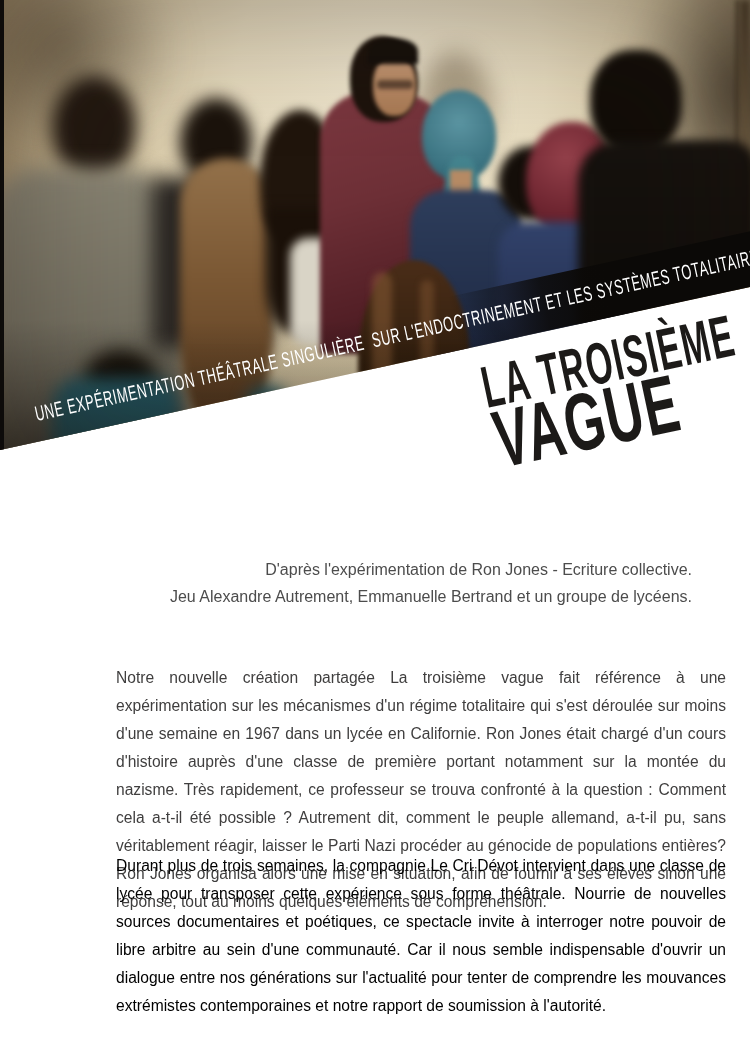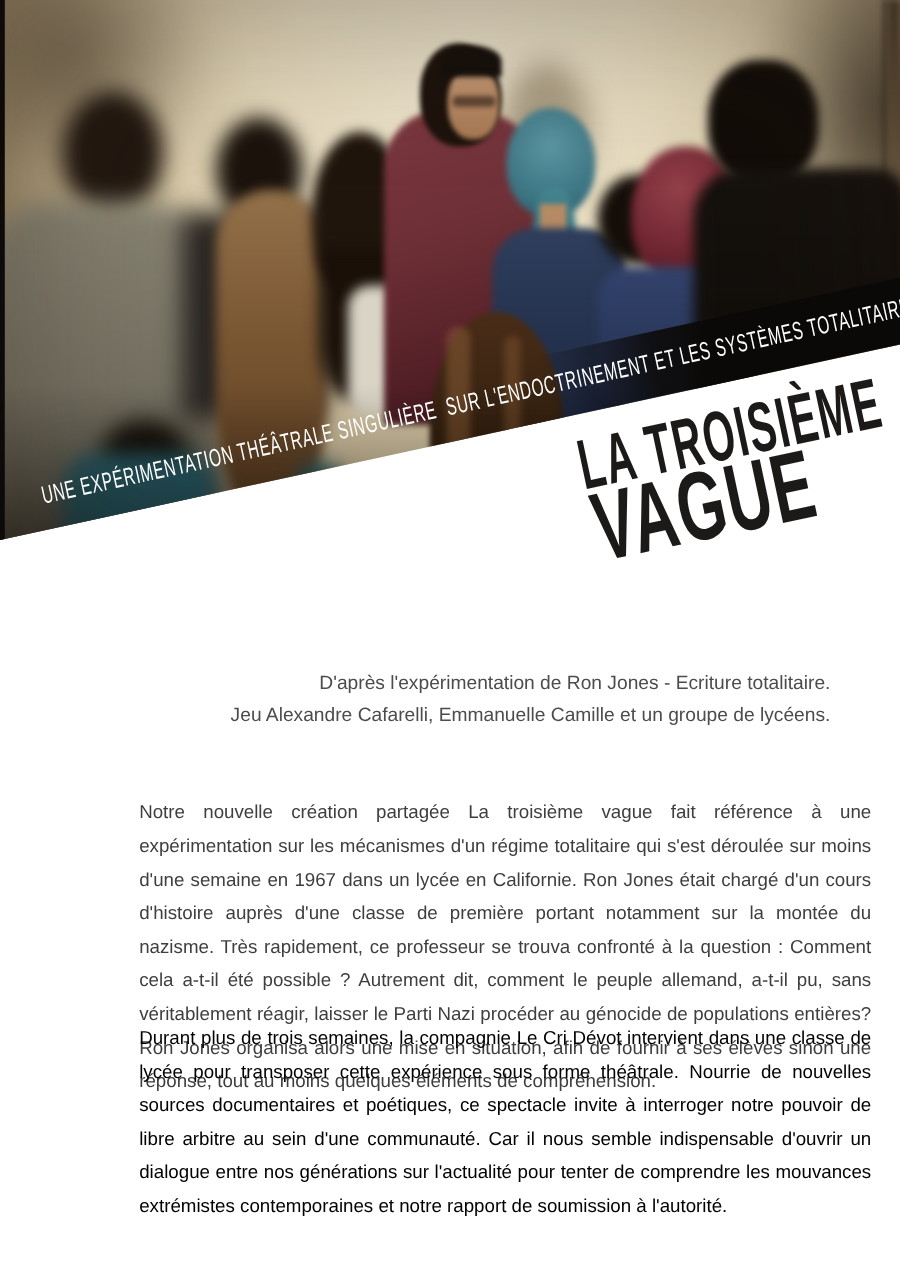--- a/index.html
+++ b/index.html
@@ -138,21 +138,21 @@
       <span class="banner-text">UNE EXPÉRIMENTATION THÉÂTRALE SINGULIÈRE  SUR L'ENDOCTRINEMENT ET LES SYSTÈMES TOTALITAIRES</span>
     </div>
 
     <div class="title">
       <div class="title-l1"><span>LA TROISIÈME</span></div>
       <div class="title-l2"><span>VAGUE</span></div>
     </div>
   </div>
 
   <div class="credits">
-    <div>D'après l'expérimentation de Ron Jones - Ecriture totalitaire.</div>
-    <div>Jeu Alexandre Cafarelli, Emmanuelle Camille et un groupe de lycéens.</div>
+    <div>D'après l'expérimentation de Ron Jones - Ecriture collective.</div>
+    <div>Jeu Alexandre Autrement, Emmanuelle Bertrand et un groupe de lycéens.</div>
   </div>
 
   <div class="para para-1">Notre nouvelle création partagée La troisième vague fait référence à une expérimentation sur les mécanismes d'un régime totalitaire qui s'est déroulée sur moins d'une semaine en 1967 dans un lycée en Californie. Ron Jones était chargé d'un cours d'histoire auprès d'une classe de première portant notamment sur la montée du nazisme. Très rapidement, ce professeur se trouva confronté à la question : Comment cela a-t-il été possible ? Autrement dit, comment le peuple allemand, a-t-il pu, sans véritablement réagir, laisser le Parti Nazi procéder au génocide de populations entières? Ron Jones organisa alors une mise en situation, afin de fournir à ses élèves sinon une réponse, tout au moins quelques éléments de compréhension.</div>
 
   <div class="para para-2">Durant plus de trois semaines, la compagnie Le Cri Dévot intervient dans une classe de lycée pour transposer cette expérience sous forme théâtrale. Nourrie de nouvelles sources documentaires et poétiques, ce spectacle invite à interroger notre pouvoir de libre arbitre au sein d'une communauté. Car il nous semble indispensable d'ouvrir un dialogue entre nos générations sur l'actualité pour tenter de comprendre les mouvances extrémistes contemporaines et notre rapport de soumission à l'autorité.</div>
 
 </div>
 
 </body></html>

